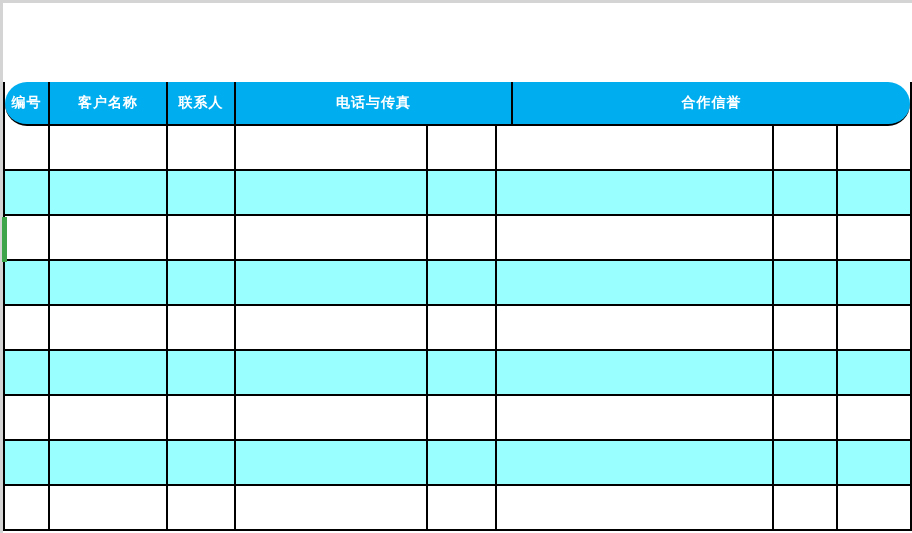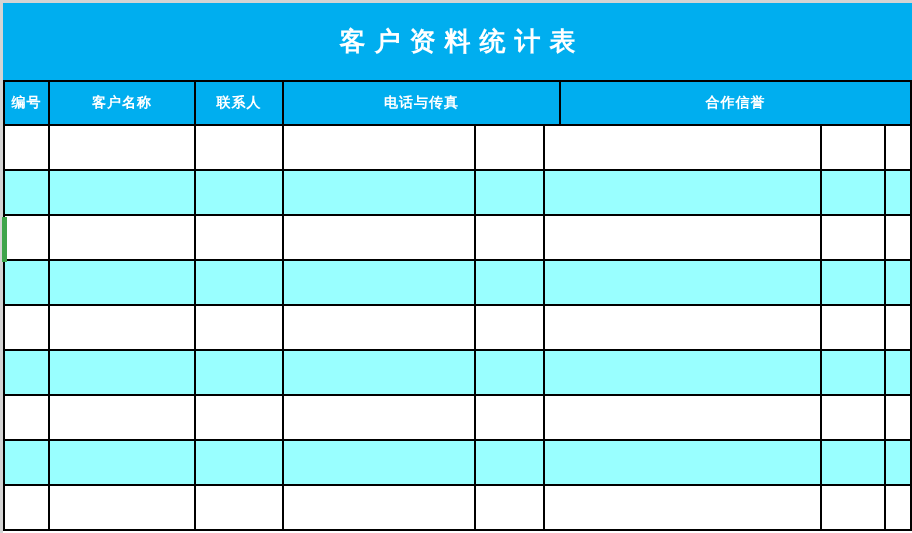--- a/index.html
+++ b/index.html
@@ -33,47 +33,46 @@
   
   .grid{
     position:absolute;left:3px;top:82px;width:909px;
     border-left:2px solid var(--grid);
     border-right:2px solid var(--grid);
   }
   .row{display:flex;width:100%;height:45px;background:#FFFFFF;
     border-bottom:2px solid var(--grid);}
   .row.striped{background:var(--stripe);}
   .header-row{display:flex;width:100%;height:44px;background:var(--header-bg);
-    border-bottom:2px solid var(--grid);}
+    border-bottom:2px solid var(--grid);border-radius:22px;}
   .hcell,.cell{
     height:100%;border-right:2px solid var(--grid);
     display:flex;align-items:center;justify-content:center;
     overflow:hidden;
   }
   .hcell{color:#FFFFFF;font-weight:bold;font-size:14px;letter-spacing:1px;}
   .cell{font-size:13px;color:#000;}
   
-  .c0{width:45px;} .c1{width:146px;} .c2{width:88px;} .c3{width:192px;}
+  .c0{width:45px;} .c1{width:118px;} .c2{width:68px;} .c3{width:192px;}
   .c4{width:69px;} .c5{width:277px;} .c6{width:64px;}
   .c7{flex:1;border-right:none;}
 
   
   .selection-marker{
     position:absolute;left:2px;top:217px;width:5px;height:45px;
     background:var(--marker);z-index:5;
   }
 </style>
 </head>
 <body>
 
 <div class="stage">
   <div class="edge-top"></div>
   <div class="edge-left"></div>
 
-  <div class="title-bar">客户资料统计表</div>
 
   <div class="grid">
     <div class="header-row">
       <div class="hcell c0">编号</div>
       <div class="hcell c1">客户名称</div>
       <div class="hcell c2">联系人</div>
       <div class="hcell c5">电话与传真</div>
       <div class="hcell c7">合作信誉</div>
     </div>
     <div id="table-body">

